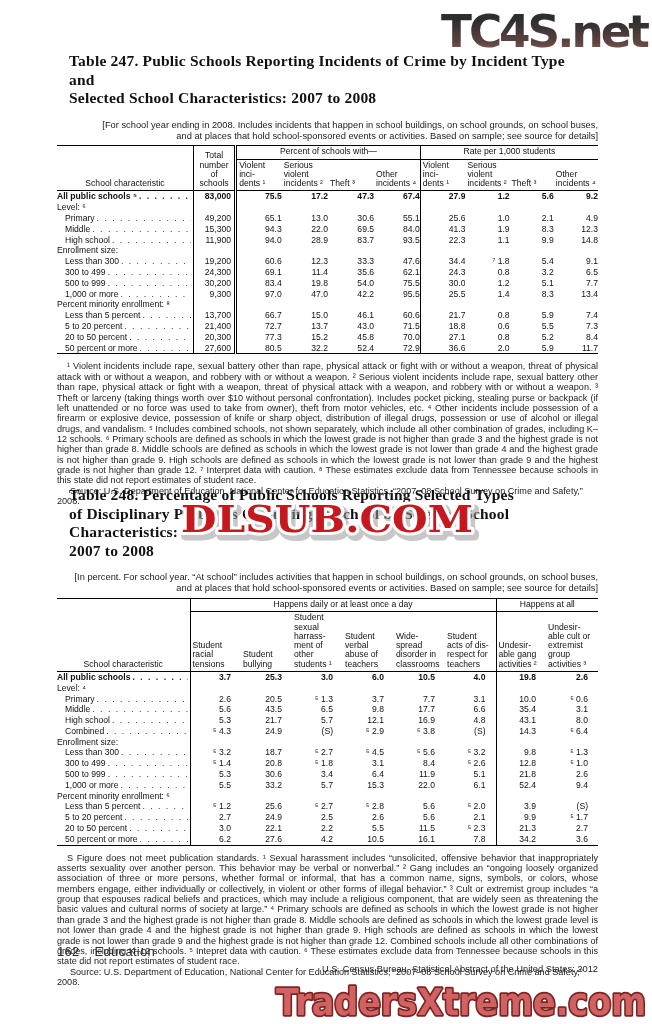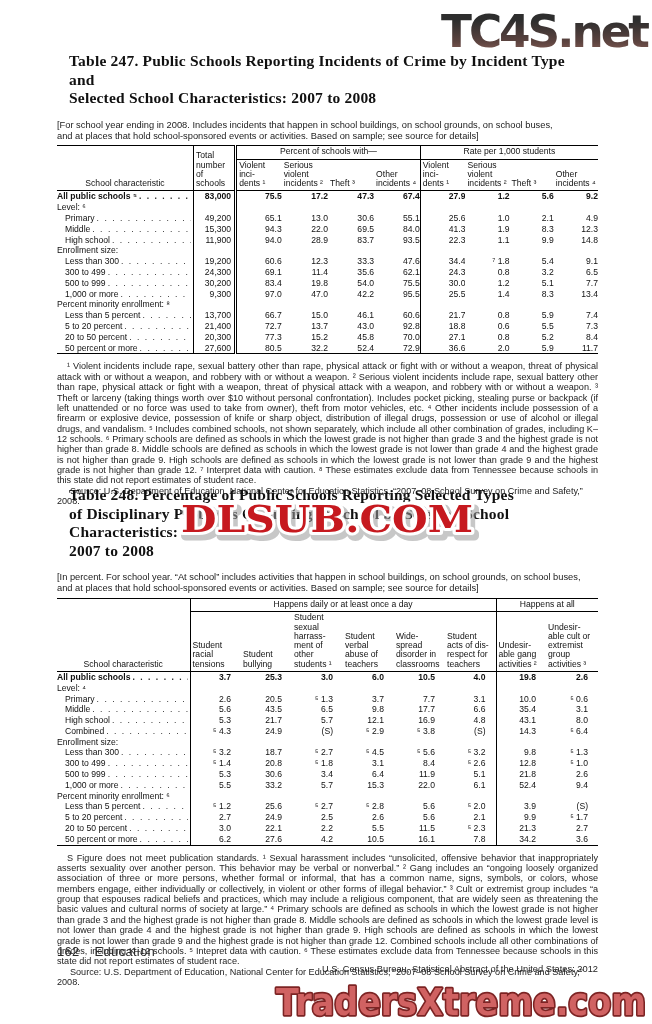--- a/index.html
+++ b/index.html
@@ -13,34 +13,35 @@
   .b248{top:474px;}
 
   .tbl-title{
     font-family:"Liberation Serif","DejaVu Serif",serif;
     font-weight:bold; font-size:15.5px; line-height:1.2; letter-spacing:.2px;
     color:#111; white-space:pre-line; margin:12px;
   }
   .bracket-note{
     font-size:9.3px; line-height:1.16; margin:5px 0 0 0; color:#222;
     white-space:pre-line;
+    text-align:right;
   }
 
   table.stat{
     border-collapse:collapse; table-layout:fixed; width:541px; margin-top:4px;
     border-top:1.5px solid #000; border-bottom:1.5px solid #000;
   }
   table.stat th{
     font-weight:normal; font-size:8.6px; line-height:1.08;
     padding:1px 2px 2px 2px; vertical-align:bottom; color:#111;
   }
   th.pre{white-space:pre-line;}
   th.grp{text-align:center; vertical-align:middle; border-bottom:1px solid #000; padding:2px 0 3px 0;}
   th.stub-h{text-align:center; vertical-align:middle;}
-  th.total-h{text-align:left; padding-right:3px;}
+  th.total-h{text-align:center; padding-right:3px;}
   th.col-h{text-align:left;}
   th.hb{border-bottom:1.5px solid #000;}
   .vr1{border-left:1px solid #000;}
   .vr2{border-left:3px double #000;}
   .vr3{border-left:1px solid #000;}
 
   table.stat td{
     font-size:8.6px; padding:0; line-height:10.8px; white-space:nowrap;
     overflow:hidden; color:#111;
   }
@@ -337,21 +338,21 @@
             <td class="stub">
               <div class="stubwrap">
                 <span class="lbl">5 to 20 percent</span>
                 <span class="leader"></span>
               </div>
             </td>
             <td class="num c0 vr1">21,400</td>
             <td class="num c1 vr2">72.7</td>
             <td class="num c2">13.7</td>
             <td class="num c3">43.0</td>
-            <td class="num c4">92.8</td>
+            <td class="num c4">71.5</td>
             <td class="num c5 vr3">18.8</td>
             <td class="num c6">0.6</td>
             <td class="num c7">5.5</td>
             <td class="num c8">7.3</td>
           </tr>
           <tr class="ind">
             <td class="stub">
               <div class="stubwrap">
                 <span class="lbl">20 to 50 percent</span>
                 <span class="leader"></span>

